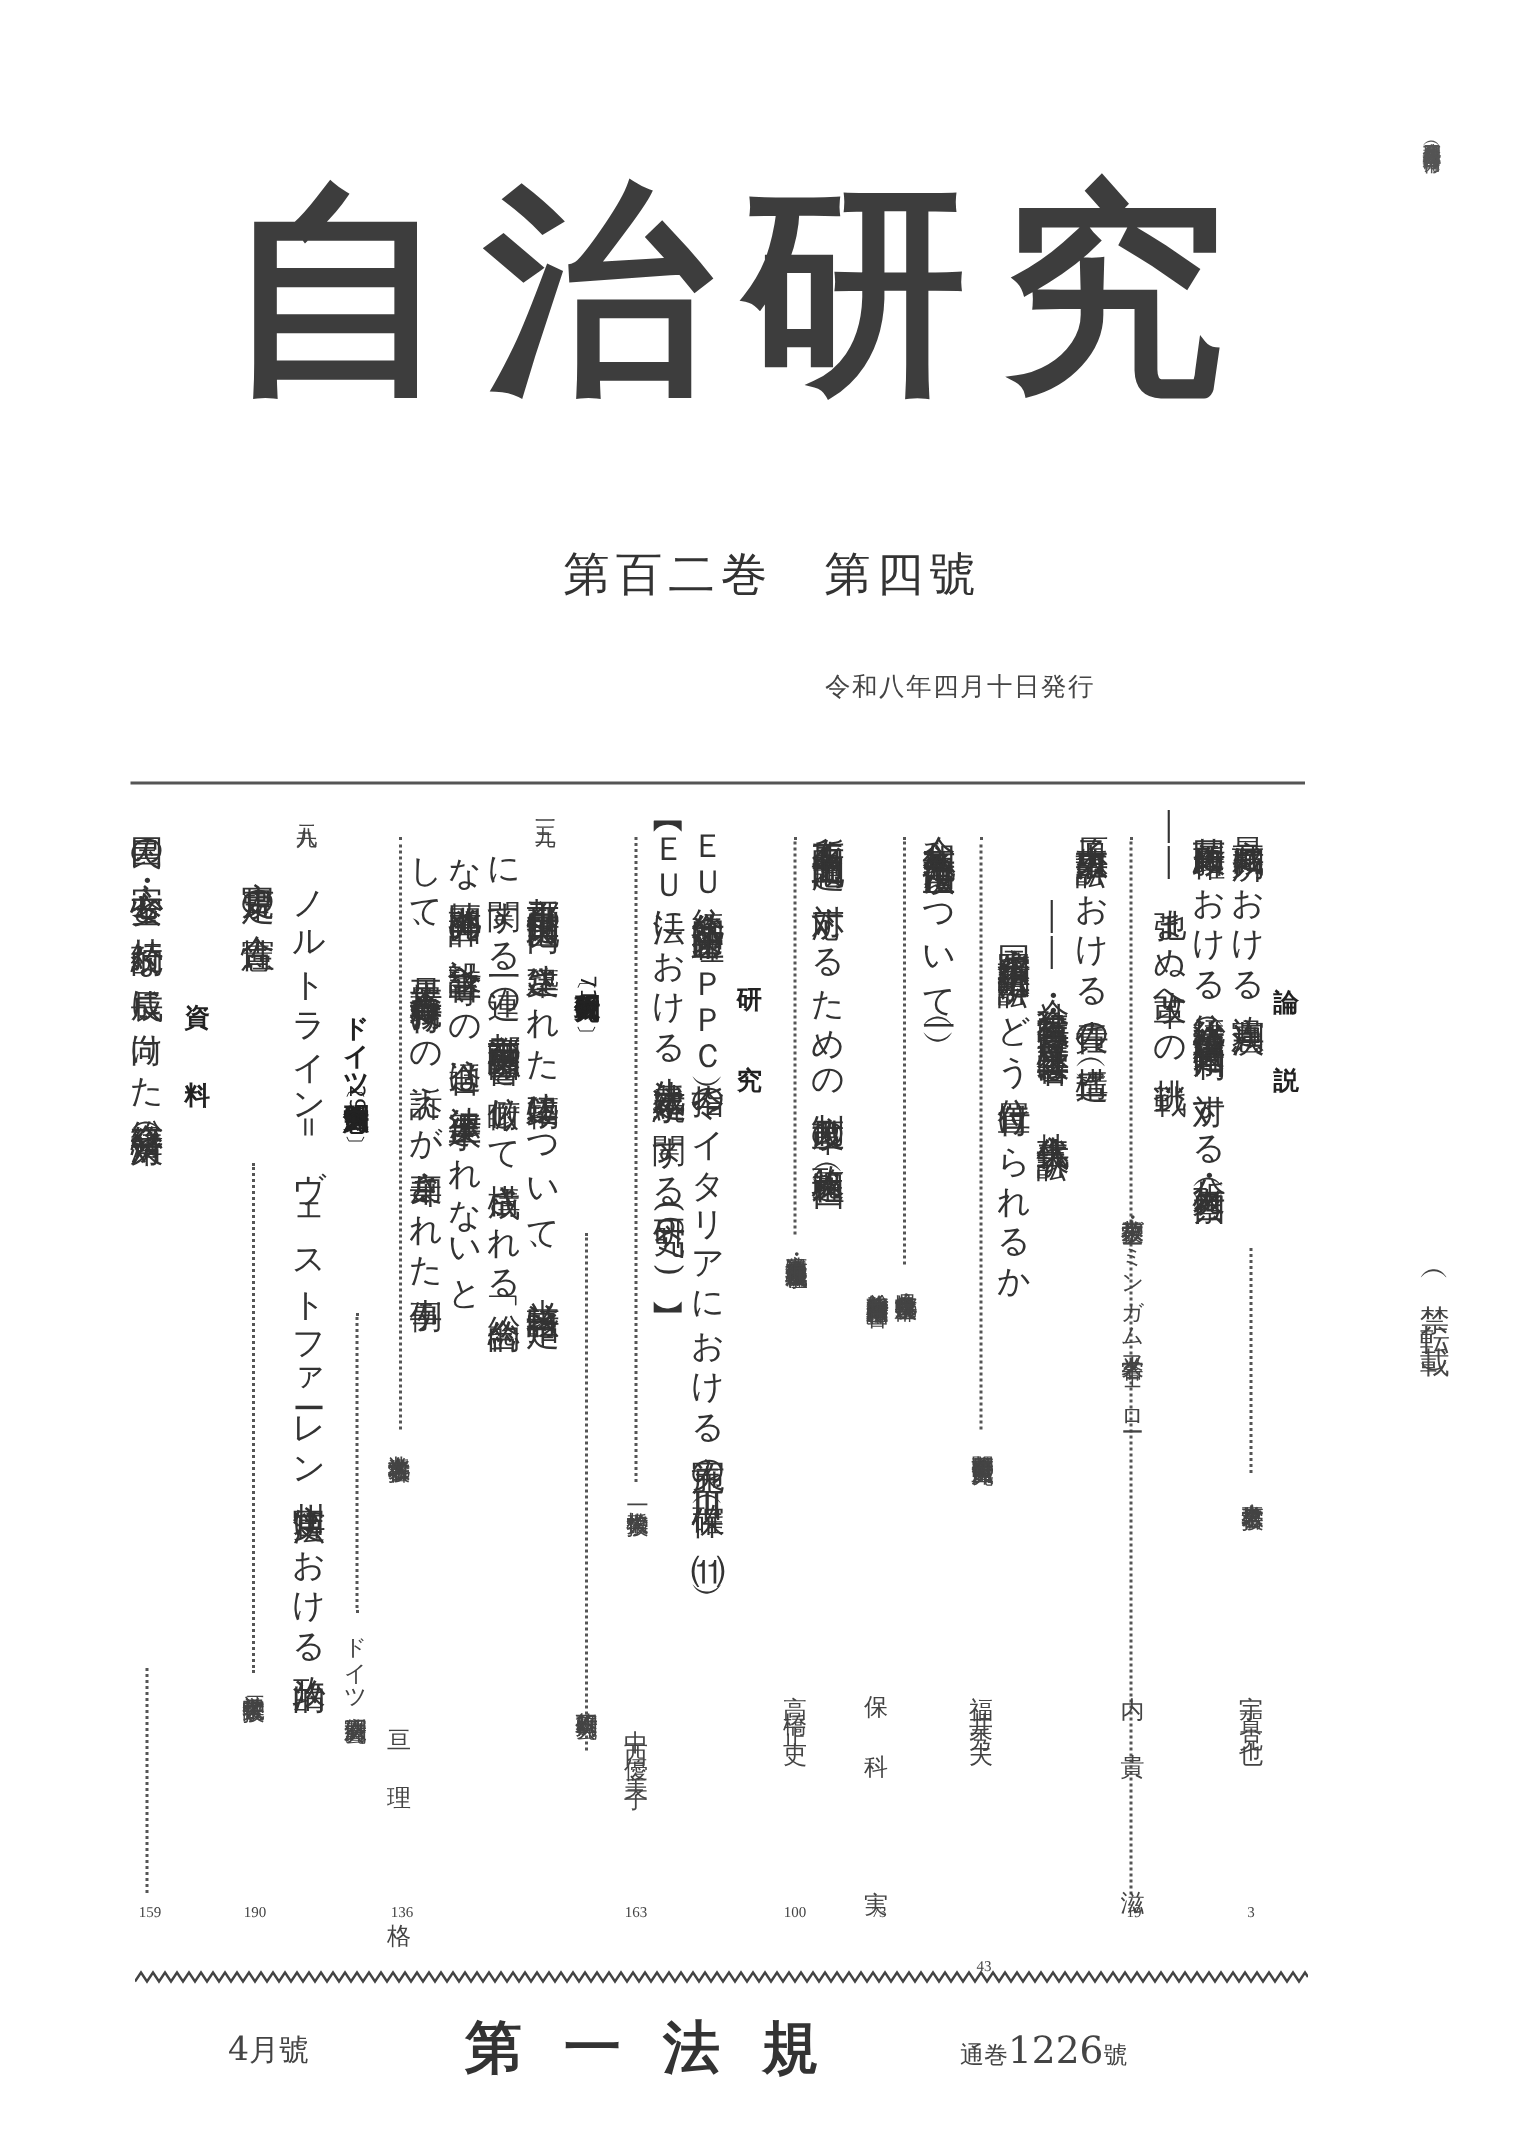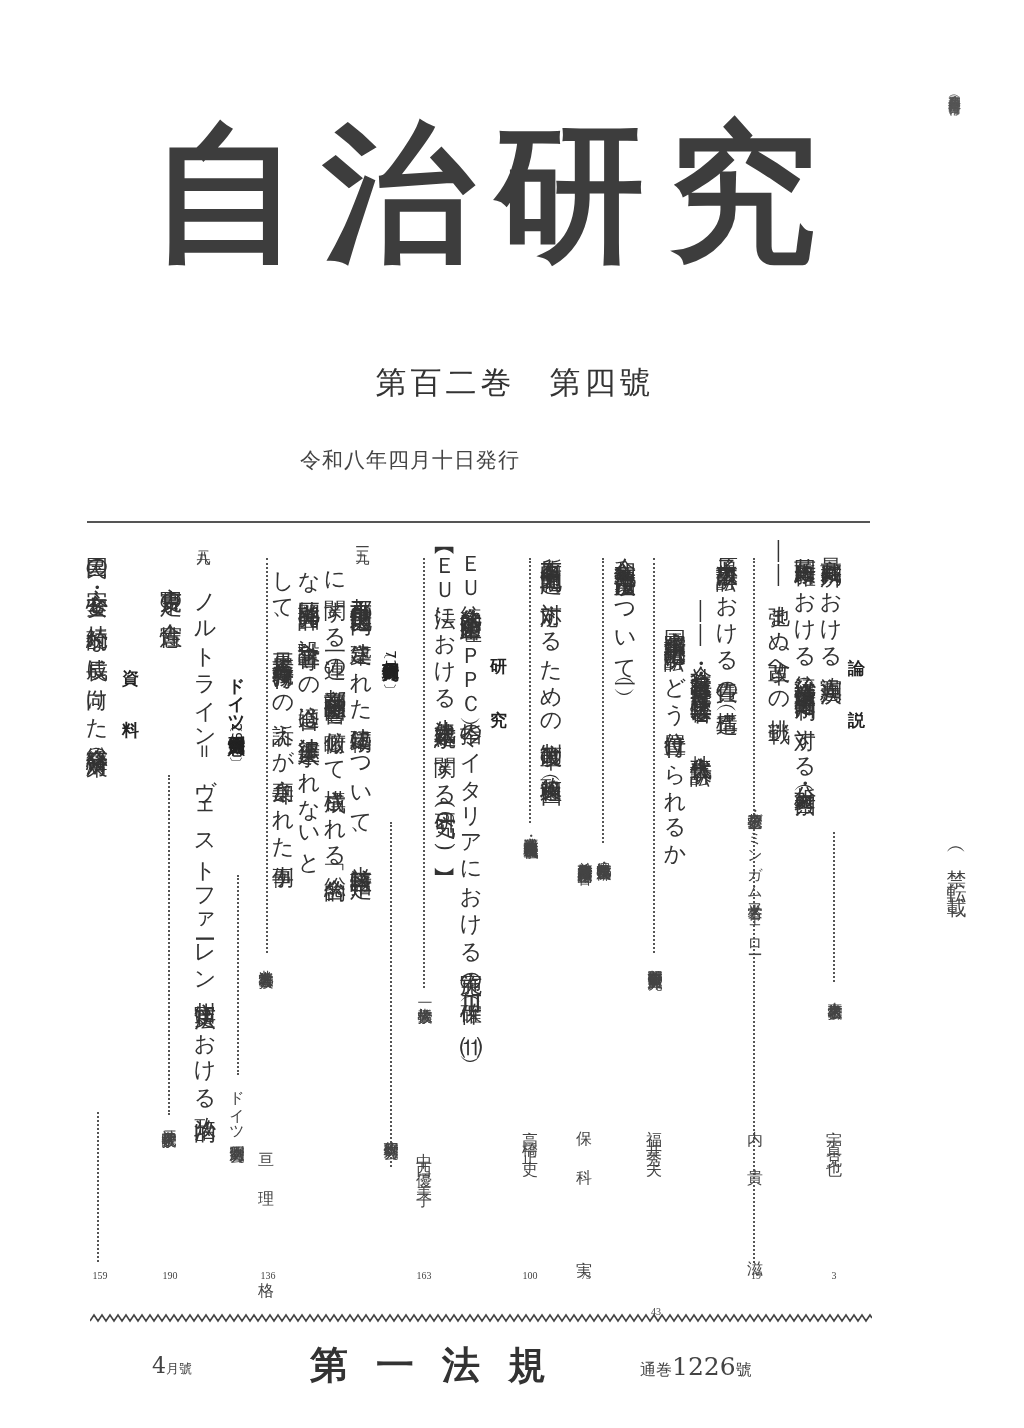--- a/index.html
+++ b/index.html
@@ -11,40 +11,40 @@
   
   #side-date { left:948px; top:85px; font-size:12.5px; letter-spacing:0.5px; color:#555; line-height:1; }
 
   
   #masthead { left:145px; top:118px; width:700px; text-align:center;
               font-family:Liberation Sans, sans-serif; font-weight:bold;
               font-size:150px; letter-spacing:22px; color:#3d3d3d; line-height:1; }
   #volume { left:300px; top:362px; width:430px; text-align:center;
             font-family:"DejaVu Sans","Liberation Sans",sans-serif; font-size:31px; color:#333; letter-spacing:4px; }
   #volume span.gap { display:inline-block; width:34px; }
-  #pubdate { left:300px; top:446px; width:430px; text-align:left; font-size:21px; color:#444; letter-spacing:1px; }
+  #pubdate { left:300px; top:446px; width:430px; text-align:right; font-size:17px; color:#444; letter-spacing:1px; }
 
   #top-rule { left:87px; top:521px; width:783px; height:2px; background:#555; }
 
   
   .col { position:absolute; top:540px; writing-mode:vertical-rl; white-space:nowrap; line-height:1; }
   .title { font-size:22px; letter-spacing:2px; color:#333; }
   .section { font-size:17px; font-weight:bold; color:#222; font-family:"DejaVu Sans","Liberation Sans",sans-serif; }
   .affil { font-size:15px; color:#444; letter-spacing:0.5px; }
   .author { font-size:16px; color:#444; letter-spacing:10px; }
   .pageno { position:absolute; top:1270px; font-size:10px; color:#444; font-family:"Liberation Serif",serif; width:40px; text-align:center; }
   .dots { border-right:2px dotted #555; width:0; position:absolute; }
 
   
   #no-reprint { left:944px; top:840px; font-size:20px; color:#444; letter-spacing:14px; }
 
   
   #wave { left:90px; top:1312px; width:782px; height:12px; }
   #footer-month { left:152px; top:1353px; font-size:22px; color:#444; }
-  #footer-month small { font-size:13px; }
+  #footer-month small { font-size:20px; }
   #footer-publisher { left:310px; top:1340px; font-family:"DejaVu Sans","Liberation Sans",sans-serif; font-weight:bold;
                       font-size:38px; letter-spacing:28px; color:#333; }
   #footer-serial { left:640px; top:1352px; font-size:25px; color:#444;text-align:right; }
   #footer-serial small { font-size:16px; }
 </style>
 </head>
 <body>
 
 <div id="side-date" class="abs vert-mixed">令和八年四月十日発行（毎月一回十日発行）</div>
 

